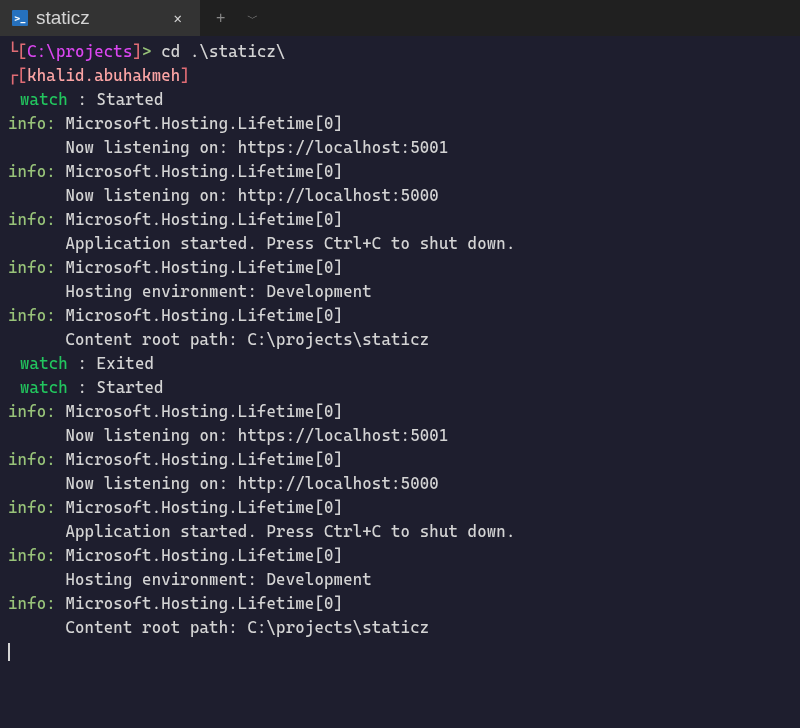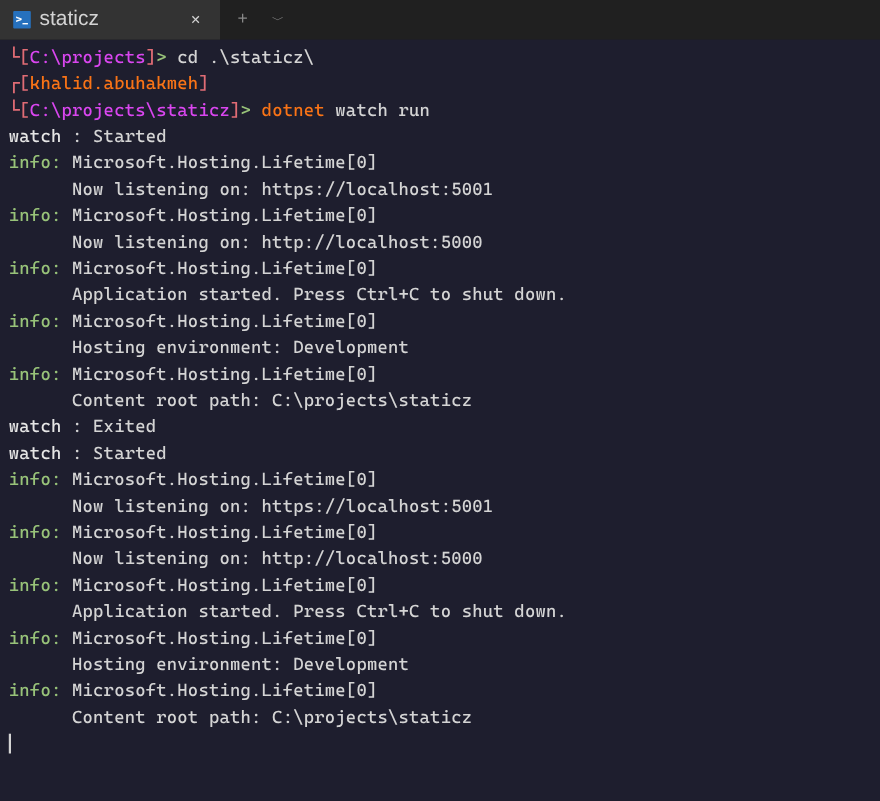--- a/index.html
+++ b/index.html
@@ -73,22 +73,22 @@
       color: #cccccc;
       line-height: 1.5;
       letter-spacing: 0.2px;
     }
     .line {
       white-space: pre;
     }
     .red { color: #e06c75; }
     .cyan { color: #d946ef; }
     .green { color: #98c379; }
-    .yellow { color: #f97316; margin-top: 16px; }
-    .purple { color: #e5e5e5; }
+    .yellow { color: #fca5a5; margin-top: 16px; }
+    .purple { color: #22c55e; margin-left: 12px; }
     .white { color: #d4d4d4; }
     .cursor {
       display: inline-block;
       width: 2px;
       height: 18px;
       background: #d4d4d4;
       vertical-align: text-bottom;
     }
   </style>
 </head>
@@ -104,21 +104,20 @@
   </div>
   <div class="tab-actions">
     <div class="tab-action">+</div>
     <div class="tab-action" style="font-size:11px;">﹀</div>
   </div>
 </div>
 
 <div class="terminal-body">
   <div class="line"><span class="red">└</span><span class="red">[</span><span class="cyan">C:\projects</span><span class="red">]</span><span class="green">&gt; </span><span class="white">cd .\staticz\</span></div>
   <div class="line"><span class="red">┌</span><span class="red">[</span><span class="yellow">khalid.abuhakmeh</span><span class="red">]</span></div>
-  <div class="line"><span class="red">└</span><span class="red">[</span><span class="cyan">C:\projects\staticz</span><span class="red">]</span><span class="green">&gt; </span><span class="yellow">dotnet</span><span class="white"> watch run</span></div>
 
   <div class="line"><span class="purple">watch </span><span class="white">: </span><span class="white">Started</span></div>
 
   <div class="line"><span class="green">info: </span><span class="white">Microsoft.Hosting.Lifetime[0]</span></div>
   <div class="line"><span>      </span><span class="white">Now listening on: https://localhost:5001</span></div>
 
   <div class="line"><span class="green">info: </span><span class="white">Microsoft.Hosting.Lifetime[0]</span></div>
   <div class="line"><span>      </span><span class="white">Now listening on: http://localhost:5000</span></div>
 
   <div class="line"><span class="green">info: </span><span class="white">Microsoft.Hosting.Lifetime[0]</span></div>

